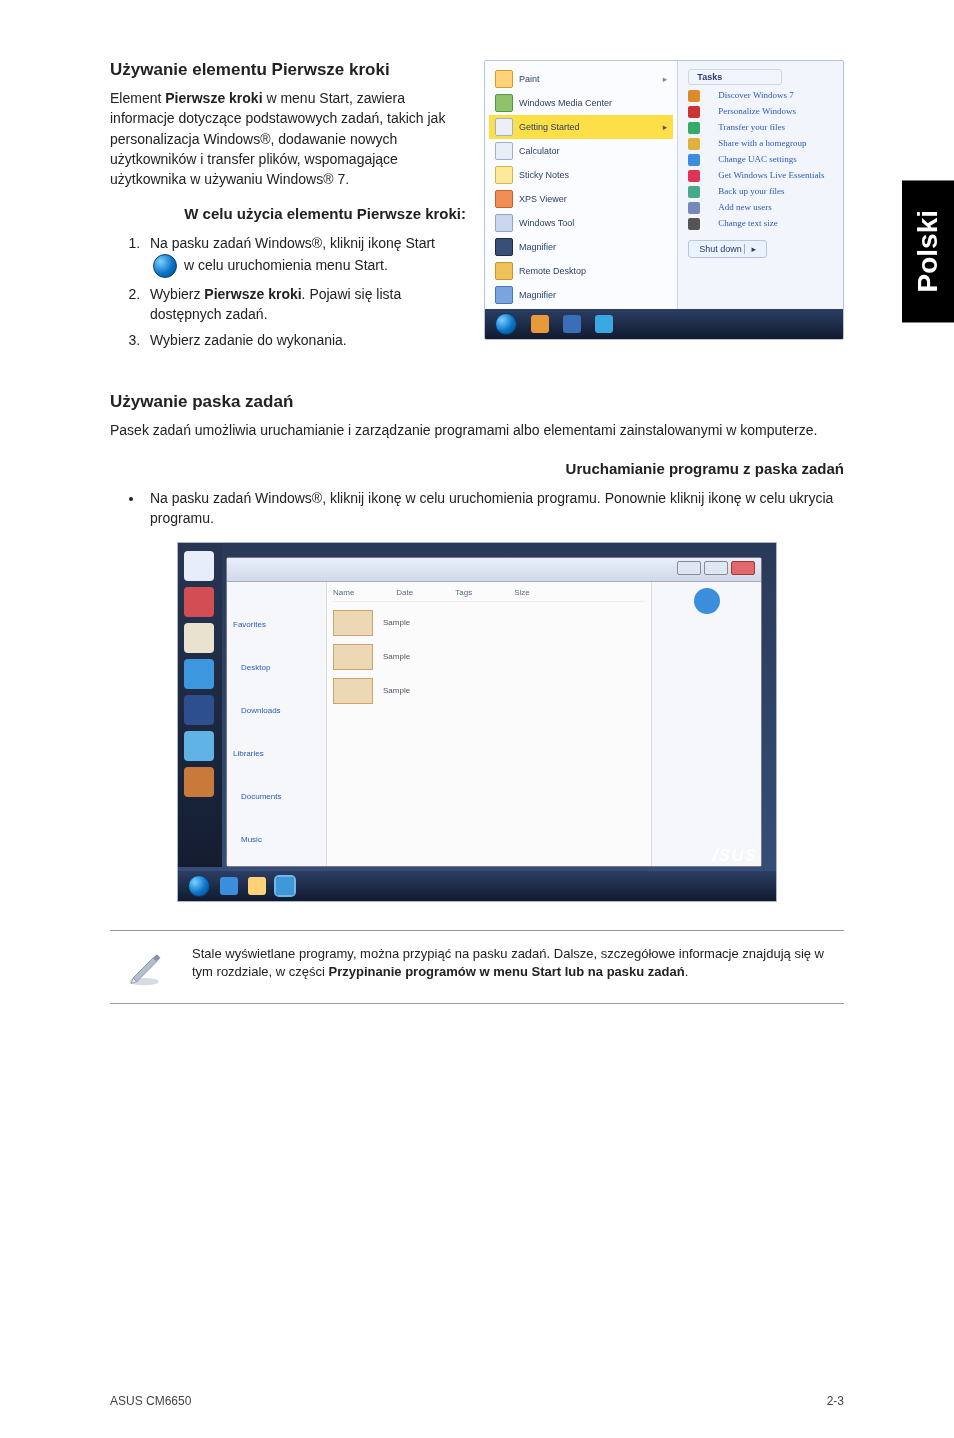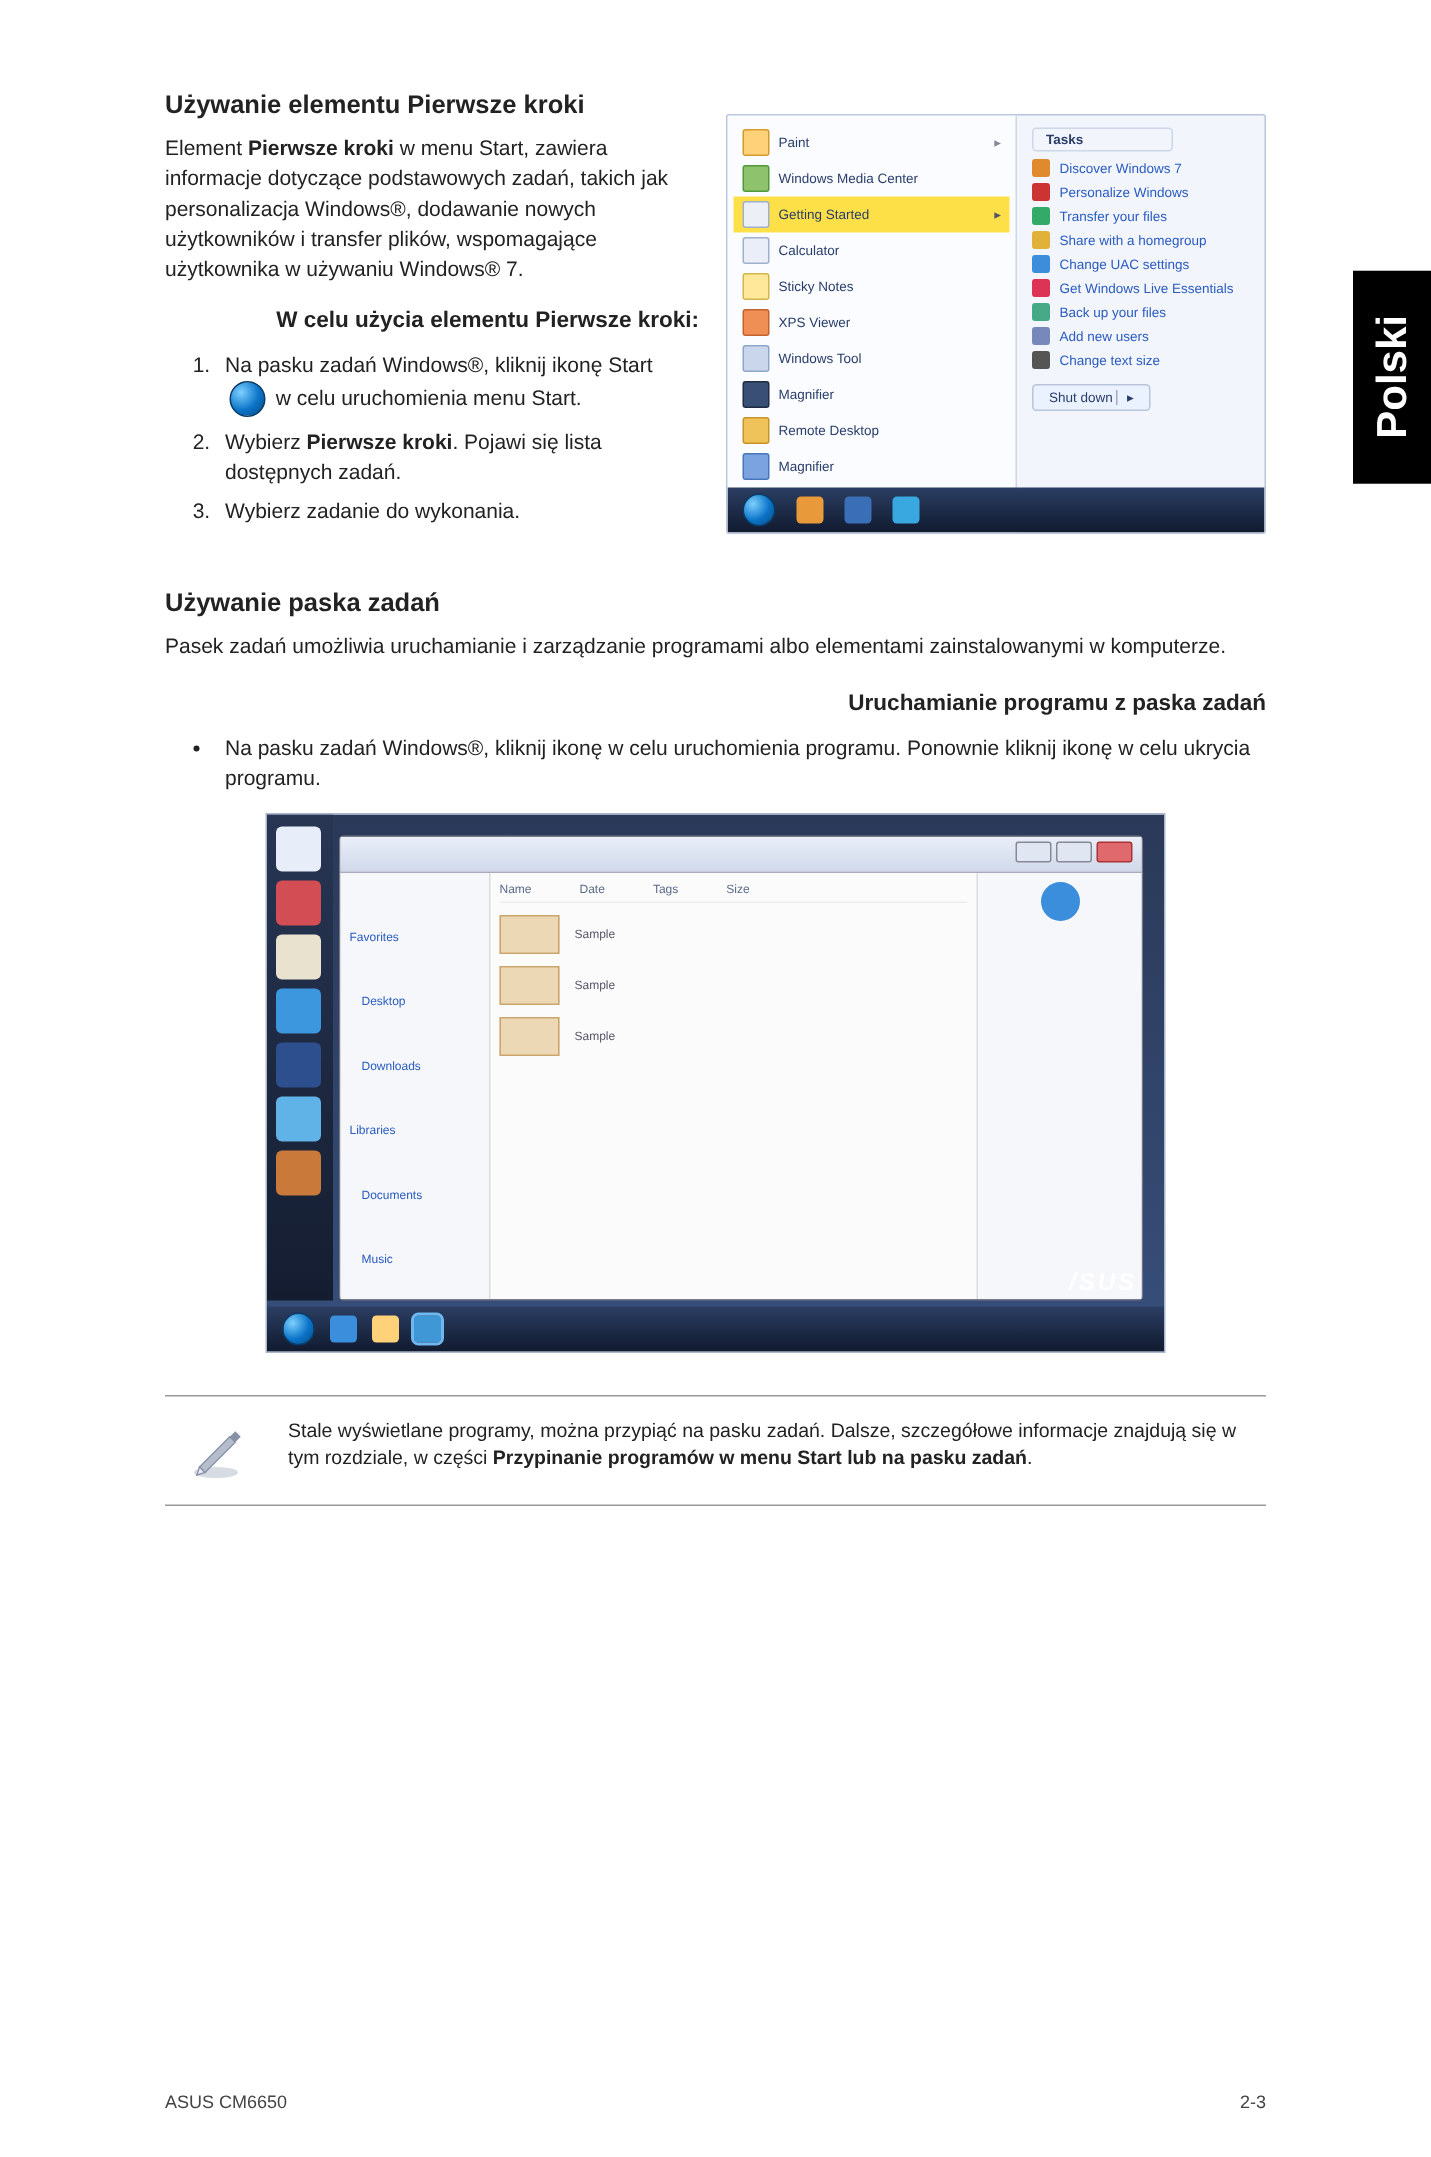--- a/index.html
+++ b/index.html
@@ -28,28 +28,28 @@
       transform: rotate(180deg);
       text-align: center;
       border-radius: 0 0 0 0;
     }
     h2 { font-size: 17px; font-weight: 700; margin-bottom: 8px; }
     h3 { font-size: 15px; font-weight: 700; margin: 16px 0 6px 0; text-align: right; }
     .strong-inline { font-weight: 700; }
     p, li { font-size: 14px; line-height: 1.45; }
     .intro-row { display: flex; gap: 18px; margin-bottom: 30px; }
     .intro-text { flex: 1; }
-    .intro-img { width: 360px; height: 280px; background: #f2f5fb; border: 1px solid #b8c5db; border-radius: 2px; position: relative; overflow: hidden; font-size: 9px; margin-top: 16px;}
+    .intro-img { width: 360px; height: 280px; background: #f2f5fb; border: 1px solid #b8c5db; border-radius: 2px; position: relative; overflow: hidden; font-size: 9px;}
     .start-list { width: 54%; background:#fafcff; border-right:1px solid #cdd7e8; padding:6px 4px; float:left; height:100%; }
     .start-list .row { display:flex; align-items:center; gap:6px; padding:3px 6px; color:#2a3d6a;}
     .start-list .row.sel { background:#fde047; }
     .start-list .row .iconbox{width:18px;height:18px;background:#ffd27a;border:1px solid #d59b2a;border-radius:2px;}
     .tasks-panel{width:46%;float:right;padding:8px 10px;height:100%;}
     .tasks-panel .box-title{color:#2a3d6a;font-weight:700;border:1px solid #cdd7e8;border-radius:3px;padding:2px 8px;margin-bottom:3px;width:65%;}
-    .tasks-panel .titem{display:flex;gap:6px;align-items:center;color:#2a5bbf;padding:2px 0;}
+    .tasks-panel .titem{display:flex;gap:18px;align-items:flex-start;color:#2a5bbf;padding:2px 0;font-family:Liberation Serif, serif;}
     .tasks-panel .tdot{width:12px;height:12px;border-radius:2px;}
     .tasks-panel .shutdown{margin-top:8px;padding:3px 10px;background:#eaf1ff;border:1px solid #b8c5db;border-radius:3px;width:max-content;color:#2a3d6a;}
     .start-orbbar{position:absolute;bottom:0;left:0;right:0;height:30px;background:linear-gradient(#2b3e63,#111a2f);display:flex;align-items:center;gap:14px;padding:0 10px;}
     .orb{width:22px;height:22px;border-radius:50%;background:radial-gradient(circle at 30% 30%,#7dd0ff,#0b74c8 55%,#064a82);border:1px solid #0a3a66;}
     .tray-icon{width:18px;height:18px;background:#f3c15b;border-radius:3px;}
     ol { list-style: decimal; padding-left: 34px; margin: 8px 0 8px 0;}
     ol li { padding: 3px 0 3px 6px; }
     ul { list-style: disc; padding-left: 34px; margin: 8px 0 8px 0; }
     ul li { padding: 3px 0 3px 6px; }
     .inline-icon { display:inline-block; width:24px; height:24px; border-radius:50%; background:radial-gradient(circle at 30% 30%,#7dd0ff,#0b74c8 55%,#064a82); vertical-align:middle; margin:0 3px; border:1px solid #0a3a66;}
@@ -66,21 +66,21 @@
     .taskbar-img .asus{position:absolute;right:18px;bottom:36px;color:#fff;font-weight:700;letter-spacing:2px;font-size:16px;font-style:italic;}
     .tipbox { display: flex; gap: 26px; align-items: flex-start; padding: 14px 12px; border-top: 1px solid #999; border-bottom: 1px solid #999; margin: 0 0 40px 0; }
     .tipbox .pencil { width: 50px; height: 44px; display:flex; align-items:center; justify-content:center; }
     .tipbox .pencil svg{width:44px;height:44px;}
     .tipbox p { font-size: 13px; line-height: 1.45; }
     .footer { position: absolute; bottom: 30px; left: 110px; right: 110px; display: flex; justify-content: space-between; font-size: 12px; color: #444; border-top: 0; }
     .pane-body{position:absolute;left:0;right:0;top:24px;bottom:0;display:flex;font-size:8px;color:#556;}
     .pane-body .lnav{width:100px;border-right:1px solid #ddd;padding:6px;background:#f5f7fb;}
     .pane-body .lnav .ni{padding:2px 0;color:#2a5bbf;margin-top:30px;}
     .pane-body .mid{flex:1;padding:6px;}
-    .pane-body .mid .mh{display:flex;gap:32px;color:#5a6a88;border-bottom:1px solid #eee;padding-bottom:4px;margin-bottom:4px;}
+    .pane-body .mid .mh{display:flex;gap:42px;color:#5a6a88;border-bottom:1px solid #eee;padding-bottom:4px;margin-bottom:4px;}
     .pane-body .mid .mr{display:flex;gap:10px;align-items:center;padding:4px 0;}
     .pane-body .mid .mr .th{width:40px;height:26px;background:#ecd8b4;border:1px solid #caa66d;}
     .pane-body .rpanel{width:110px;border-left:1px solid #ddd;padding:6px;background:#f5f7fb;}
     .pane-body .rpanel .pb{width:26px;height:26px;border-radius:50%;background:#3a8edb;margin:0 auto;}
   </style>
 </head>
 <body>
 
 <div class="side-tab">Polski</div>
 

